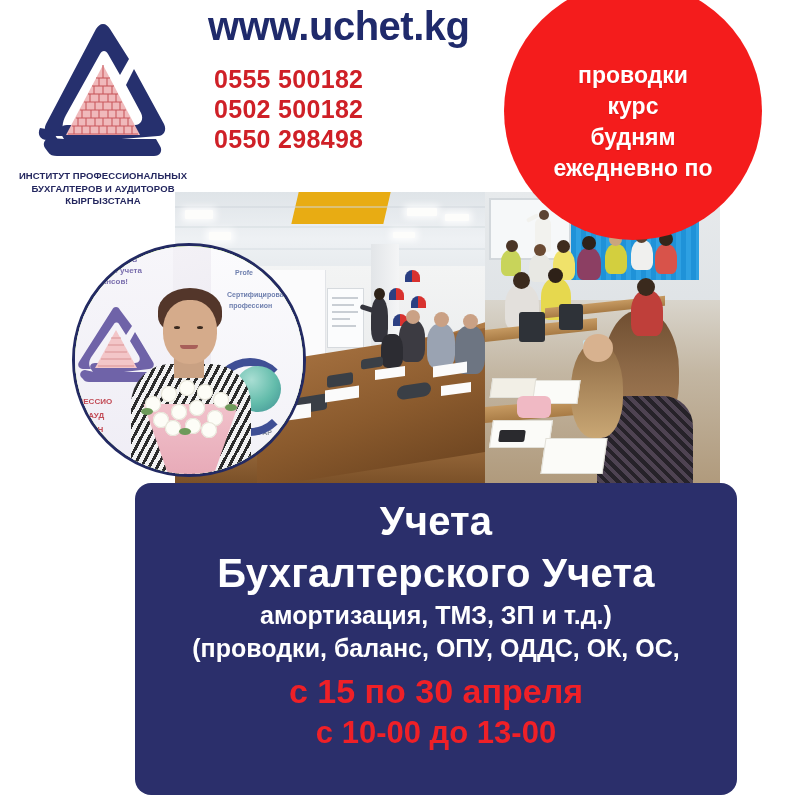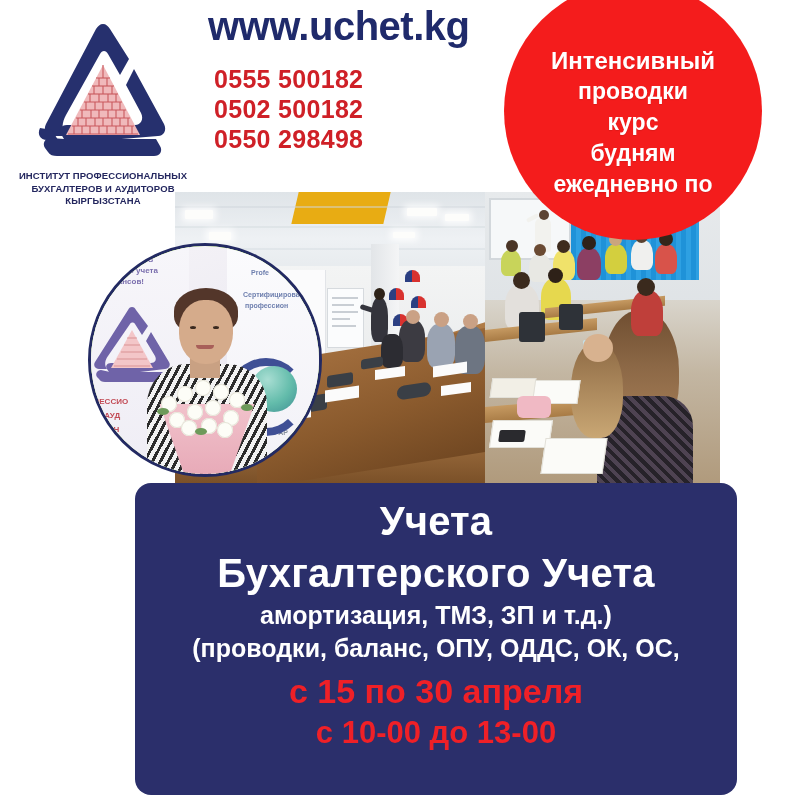--- a/index.html
+++ b/index.html
@@ -123,21 +123,21 @@
   .pr-head{position:absolute;border-radius:50%;}
   .pr-hair-long{position:absolute;border-radius:48% 48% 42% 42%;
     background:linear-gradient(180deg,#6f4e31 0%,#8c6846 45%,#a98159 100%);}
   .pr-book{position:absolute;background:#fbfbf8;border:1px solid #e2e0d8;
     transform:skewX(-8deg);}
   .pr-bottle{position:absolute;left:98px;top:148px;width:7px;height:24px;
     background:rgba(195,228,240,.9);border-radius:2px 2px 3px 3px;}
 
   
   .portrait{
-    position:absolute;left:88px;top:243px;width:228px;height:228px;
+    position:absolute;left:72px;top:243px;width:228px;height:228px;
     border-radius:50%;border:3px solid #232a63;overflow:hidden;z-index:5;
     background:#84cc16;
   }
   .po-bg{position:absolute;inset:0;background:linear-gradient(160deg,#f5f3f7 0%,#eceaf2 55%,#e6e4ee 100%);}
   .po-banner{position:absolute;left:-6px;top:0;width:104px;height:100%;
     background:linear-gradient(180deg,#f7f6fa,#efedf5);}
   .po-bnr-txt{position:absolute;color:#7b6fae;font-weight:bold;font-size:8px;line-height:11px;}
   .po-bnr-red{position:absolute;color:#c24a55;font-weight:bold;font-size:8px;line-height:11px;}
   .po-tri{position:absolute;left:4px;top:58px;width:86px;height:80px;}
   .po-rightbnr{position:absolute;right:-4px;top:0;width:96px;height:100%;
@@ -431,21 +431,20 @@
       <div class="po-fl" style="left:50px;top:40px;"></div>
       <div class="po-fl" style="left:66px;top:44px;"></div>
       <div class="po-leaf" style="left:6px;top:30px;"></div>
       <div class="po-leaf" style="left:90px;top:26px;"></div>
       <div class="po-leaf" style="left:44px;top:50px;"></div>
     </div>
   </div>
 
   <div class="badge">
     <div class="badge-inner">
-      <div class="badge-line1">Интенсивный</div>
       <div>проводки</div>
       <div>курс</div>
       <div>будням</div>
       <div>ежедневно по</div>
     </div>
   </div>
 
   <div class="panel">
     <div class="panel-t1">Учета</div>
     <div class="panel-t2">Бухгалтерского Учета</div>

